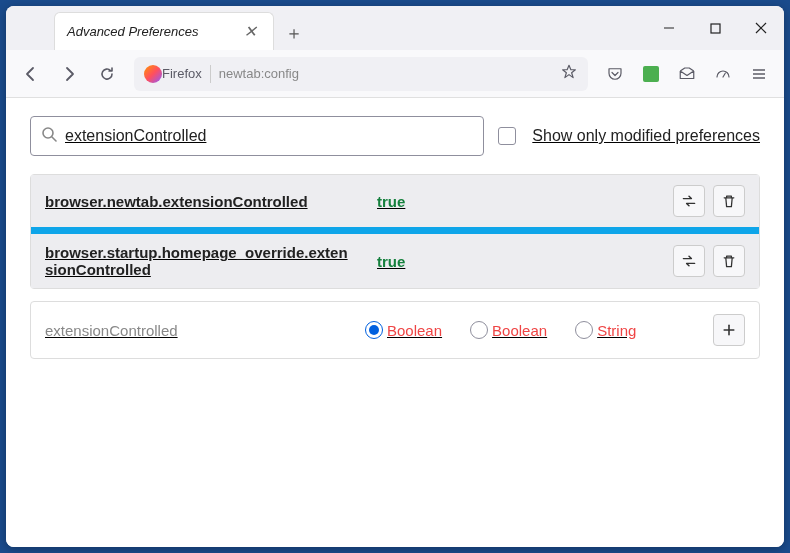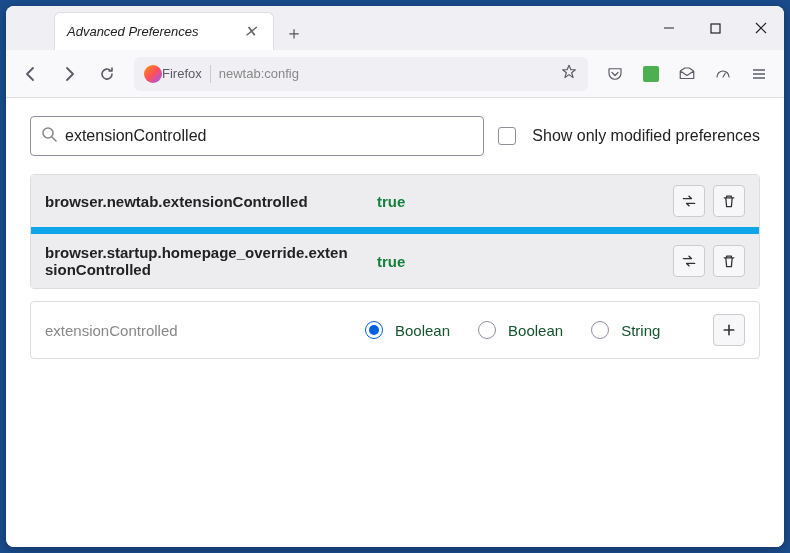--- a/index.html
+++ b/index.html
@@ -17,40 +17,40 @@
 .nav-btn { width: 34px; height: 34px; display: flex; align-items: center; justify-content: center; color: #5b5b66; border-radius: 4px; }
 .nav-btn svg { width: 16px; height: 16px; }
 .urlbar { flex: 1; height: 34px; background: #f0f0f4; border-radius: 6px; display: flex; align-items: center; padding: 0 10px; gap: 8px; margin: 0 6px; }
 .url-id { display: flex; align-items: center; gap: 0; }
 .url-id-text { font-size: 13px; color: #5b5b66; }
 .url-sep { width: 1px; height: 18px; background: #ccc; }
 .url-text { font-size: 13px; color: #888; flex: 1; }
 .star-icon { color: #5b5b66; }
 .tool-icons { display: flex; align-items: center; gap: 2px; }
 .tool-icon { width: 34px; height: 34px; display: flex; align-items: center; justify-content: center; color: #5b5b66; border-radius: 4px; }
-.content { flex: 1; background: #fff; padding: 18px 24px; overflow-y: auto; }
+.content { flex: 1; background: #fff; padding: 18px 24px; overflow-y: auto; text-decoration: underline; }
 .search-row { display: flex; align-items: center; gap: 14px; margin-bottom: 18px; }
 .search-box { flex: 1; max-width: 470px; height: 40px; border: 1px solid #8f8f9d; border-radius: 4px; display: flex; align-items: center; padding: 0 10px; gap: 8px; }
 .search-box input { border: none; outline: none; font-size: 16px; flex: 1; color: #222; }
 .search-mag { color: #888; }
 .checkbox-label { display: flex; align-items: center; gap: 16px; font-size: 16px; color: #222; cursor: pointer; }
 .checkbox { width: 18px; height: 18px; border: 1.5px solid #8f8f9d; border-radius: 3px; }
 .pref-table { border: 1px solid #ddd; border-radius: 4px; margin-bottom: 12px; }
 .pref-row { display: flex; align-items: center; padding: 10px 14px; gap: 22px; }
 .pref-row.modified { background: #ededf0; font-weight: 700; }
 .pref-row + .pref-row { border-top: 7px solid #0ea5e9; }
 .pref-name { width: 310px; font-size: 15px; word-break: break-word; color: #222; }
 .pref-value { flex: 1; font-size: 15px; color: #15803d; }
 .pref-actions { display: flex; gap: 8px; }
 .action-btn { width: 32px; height: 32px; display: flex; align-items: center; justify-content: center; border: 1px solid #ccc; background: #f7f7f9; border-radius: 4px; cursor: pointer; color: #333; }
 .action-btn svg { width: 16px; height: 16px; }
 .newpref-row { display: flex; align-items: center; padding: 12px 14px; border: 1px solid #ddd; border-radius: 4px; gap: 10px; }
 .newpref-name { width: 310px; font-size: 15px; color: #888; }
 .type-options { flex: 1; display: flex; gap: 28px; }
-.radio-opt { display: flex; align-items: center; gap: 12px; font-size: 15px; color: #14532d; cursor: pointer; }
+.radio-opt { display: flex; align-items: center; gap: 4px; font-size: 15px; color: #ef4444; cursor: pointer; }
 .radio { width: 18px; height: 18px; border: 1.5px solid #8f8f9d; border-radius: 50%; display: flex; align-items: center; justify-content: center; }
 .radio.selected { border-color: #0060df; }
 .radio.selected::after { content: ""; width: 10px; height: 10px; background: #0060df; border-radius: 50%; }
 .logo-circle { width: 18px; height: 18px; border-radius: 50%; background: linear-gradient(135deg, #ff9500 0%, #ff4f5e 50%, #9059ff 100%); display: inline-block; }
 .green-sq { width: 16px; height: 16px; background: #4caf50; border-radius: 2px; }
 </style>
 </head>
 <body>
 
 <div class="window">

